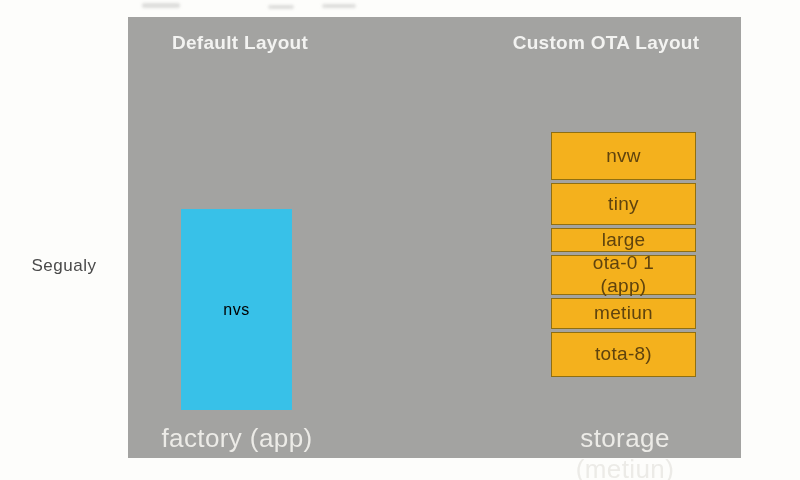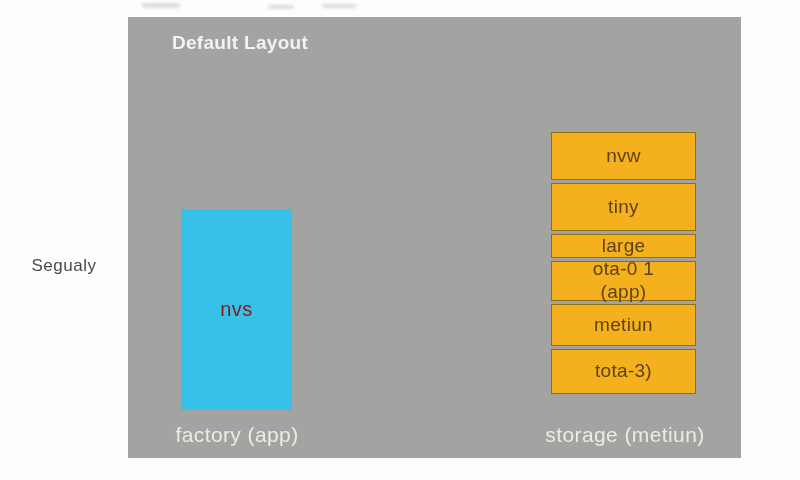--- a/index.html
+++ b/index.html
@@ -64,22 +64,22 @@
     left: 53px;
     top: 192px;
     width: 111px;
     height: 201px;
     background: #38c1e8;
     display: flex;
     align-items: center;
     justify-content: center;
   }
   .block-nvs span {
-    font-size: 20px;
-    color: #7f1d1d;
+    font-size: 16px;
+    color: #000000;
     letter-spacing: 0.5px;
   }
 
   .stack {
     position: absolute;
     left: 423px;
     top: 115px;
     width: 145px;
   }
   .obox {
@@ -98,65 +98,66 @@
     color: #5f430e;
     text-align: center;
     white-space: pre-line;
     line-height: 1.2;
     letter-spacing: 0.3px;
   }
 
   .caption {
     position: absolute;
     top: 406px;
-    font-size: 21px;
+    font-size: 26px;
     color: #ecebe7;
     text-align: center;
     letter-spacing: 0.4px;
   }
   .caption.factory { left: 9px;   width: 200px; }
   .caption.storage { left: 417px; width: 160px; }
 </style>
 </head>
 <body>
 
 <div class="smudge s1"></div>
 <div class="smudge s2"></div>
 <div class="smudge s3"></div>
 
 <div class="side-label">Segualy</div>
 
 <div class="panel">
 
   <div class="col-title default">Default Layout</div>
 
+  <div class="col-title custom">Custom OTA Layout</div>
 
   <div class="block-nvs">
     <span>nvs</span>
   </div>
 
   <div class="caption factory">factory (app)</div>
 
   <div class="stack">
     <div class="obox" style="height:48px">
       <span>nvw</span>
     </div>
-    <div class="obox" style="height:48px">
+    <div class="obox" style="height:42px">
       <span>tiny</span>
     </div>
     <div class="obox" style="height:24px">
       <span>large</span>
     </div>
     <div class="obox" style="height:40px">
       <span>ota-0 1
 (app)</span>
     </div>
-    <div class="obox" style="height:42px">
+    <div class="obox" style="height:31px">
       <span>metiun</span>
     </div>
     <div class="obox" style="height:45px">
-      <span>tota-3)</span>
+      <span>tota-8)</span>
     </div>
   </div>
 
   <div class="caption storage">storage (metiun)</div>
 
 </div>
 
 </body></html>

